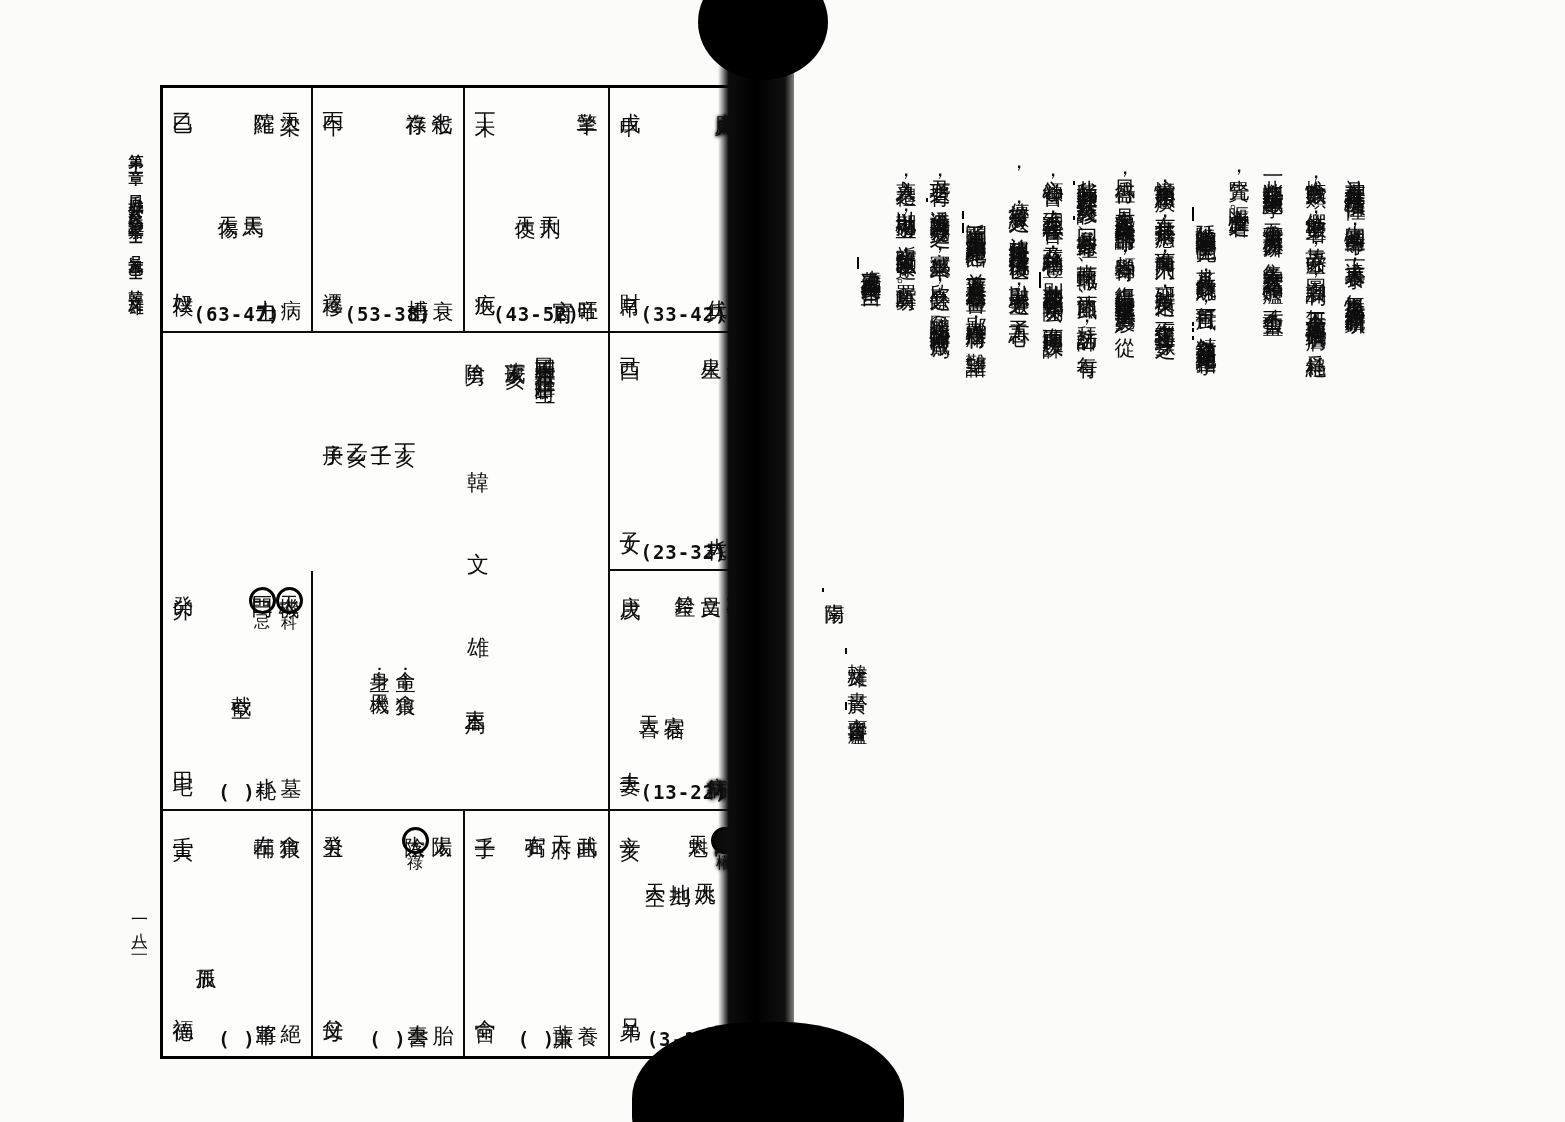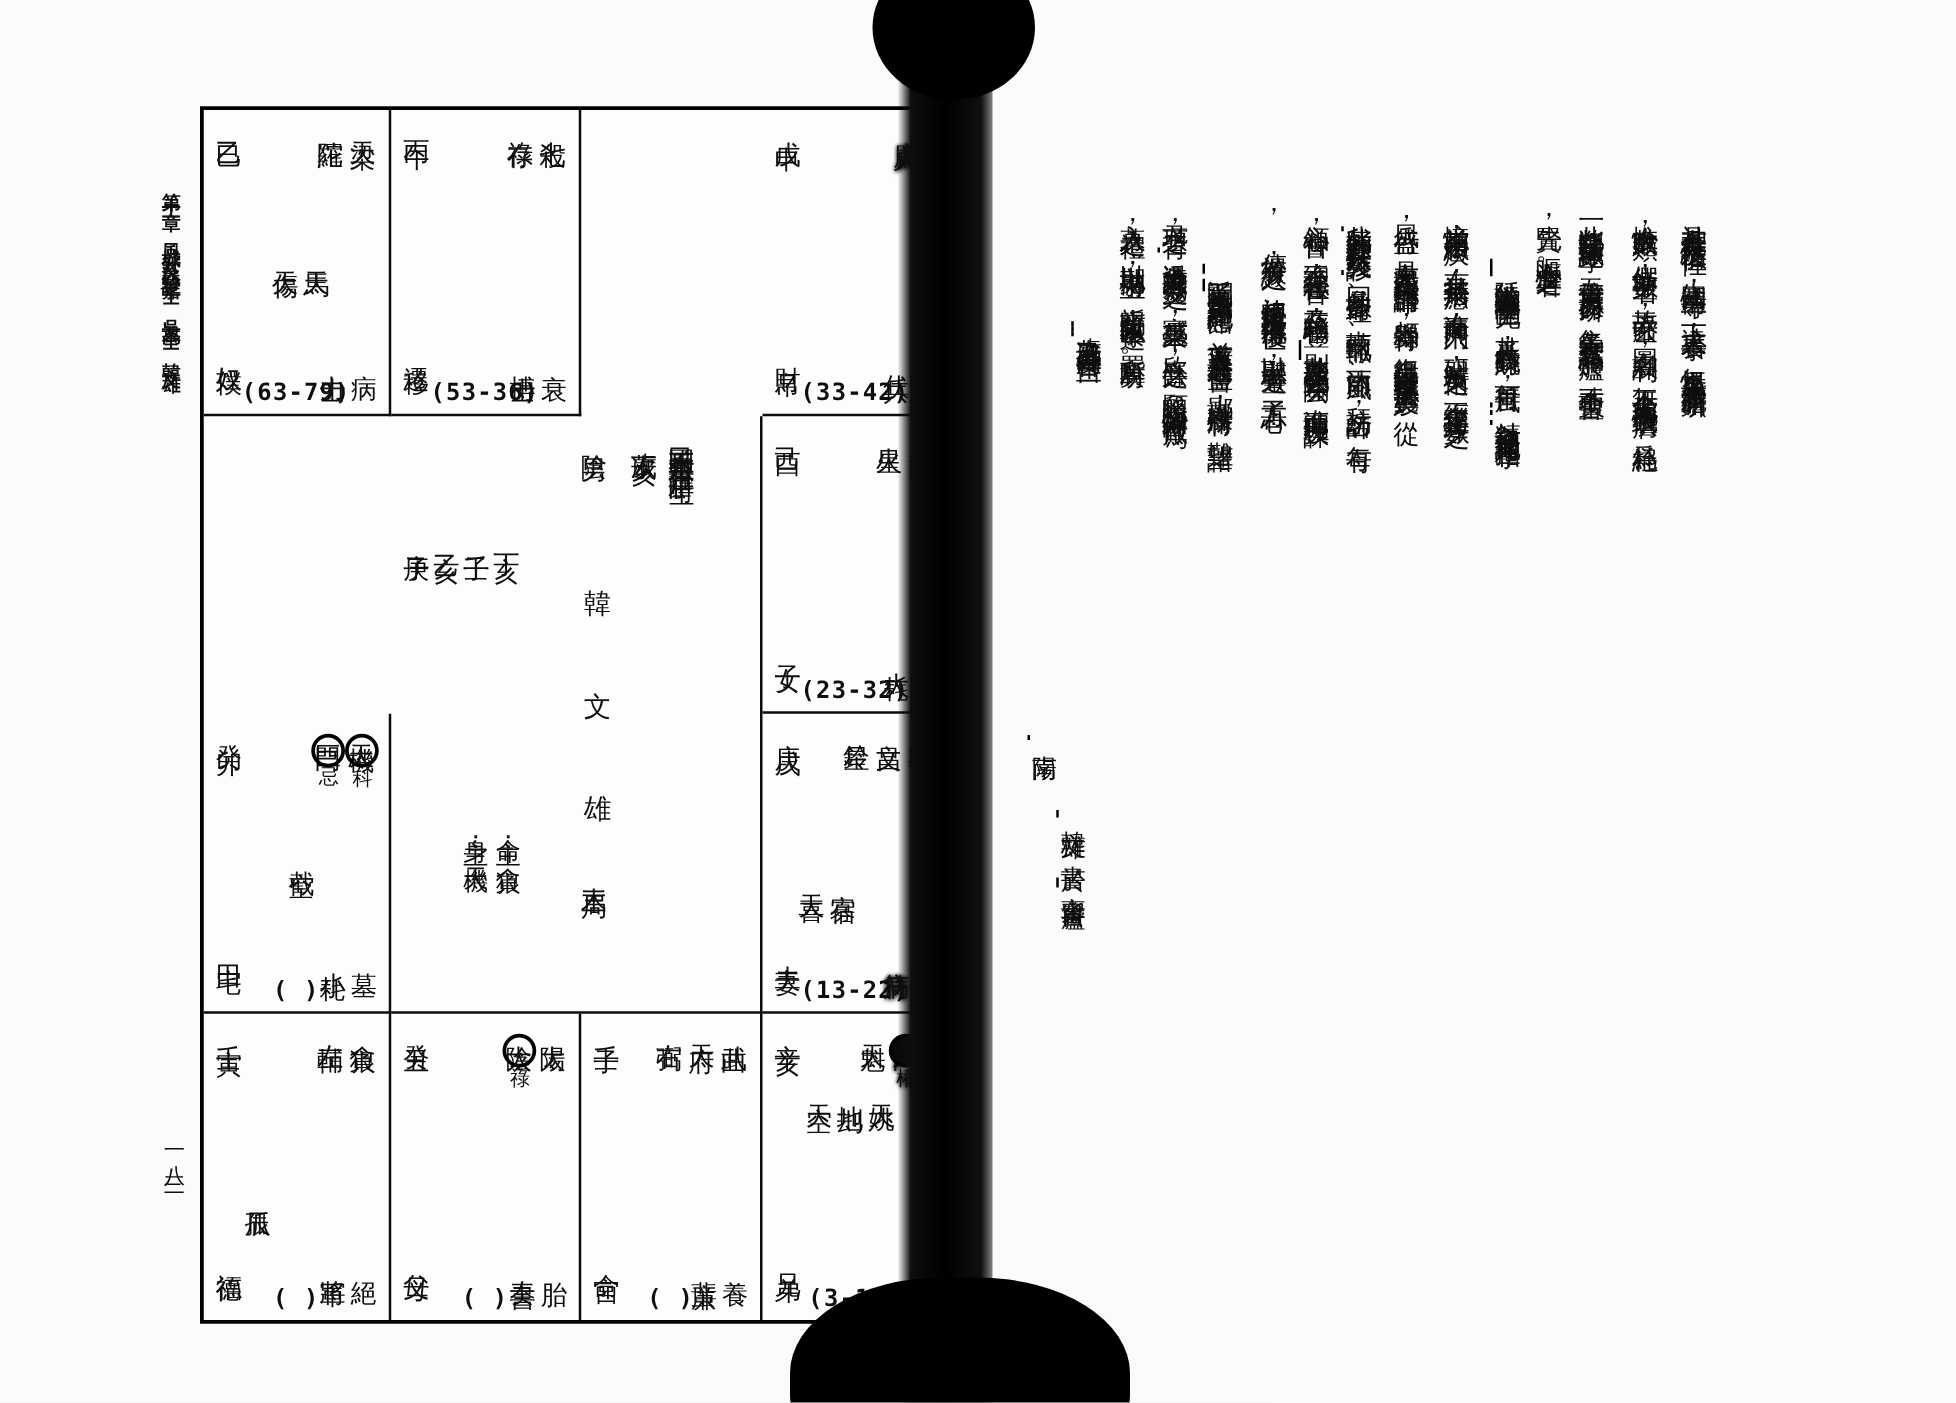--- a/index.html
+++ b/index.html
@@ -139,34 +139,50 @@
         </div>
         <div class="minors v">
           <div class="minor">天馬</div>
           <div class="minor">天傷</div>
         </div>
         <div class="palace v">奴僕</div>
         <div class="gods v">
           <div class="stage">病</div>
           <div class="god">力士</div>
         </div>
-        <div class="range">(63-79)</div>
+        <div class="range">(63-47)</div>
       </div>
       <div class="cell" data-branch="wu">
         <div class="gz v">丙午</div>
         <div class="stars v">
           <div class="star">七殺</div>
           <div class="star">祿存</div>
         </div>
         <div class="palace v">遷移</div>
         <div class="gods v">
           <div class="stage">衰</div>
           <div class="god">博士</div>
         </div>
-        <div class="range">(53-36)</div>
+        <div class="range">(53-38)</div>
+      </div>
+      <div class="cell" data-branch="wei">
+        <div class="gz v">丁未</div>
+        <div class="stars v">
+          <div class="star">擎羊</div>
+        </div>
+        <div class="minors v">
+          <div class="minor">天刑</div>
+          <div class="minor">天使</div>
+        </div>
+        <div class="palace v">疾厄</div>
+        <div class="gods v">
+          <div class="stage">帝旺</div>
+          <div class="god">官府</div>
+        </div>
+        <div class="range">(43-52)</div>
       </div>
       <div class="cell" data-branch="shen">
         <div class="gz v">戊申</div>
         <div class="stars v">
           <div class="star smudge">廉貞</div>
         </div>
         <div class="palace v">財帛</div>
         <div class="gods v">
           <div class="stage smudge">臨官</div>
           <div class="god">伏兵</div>

